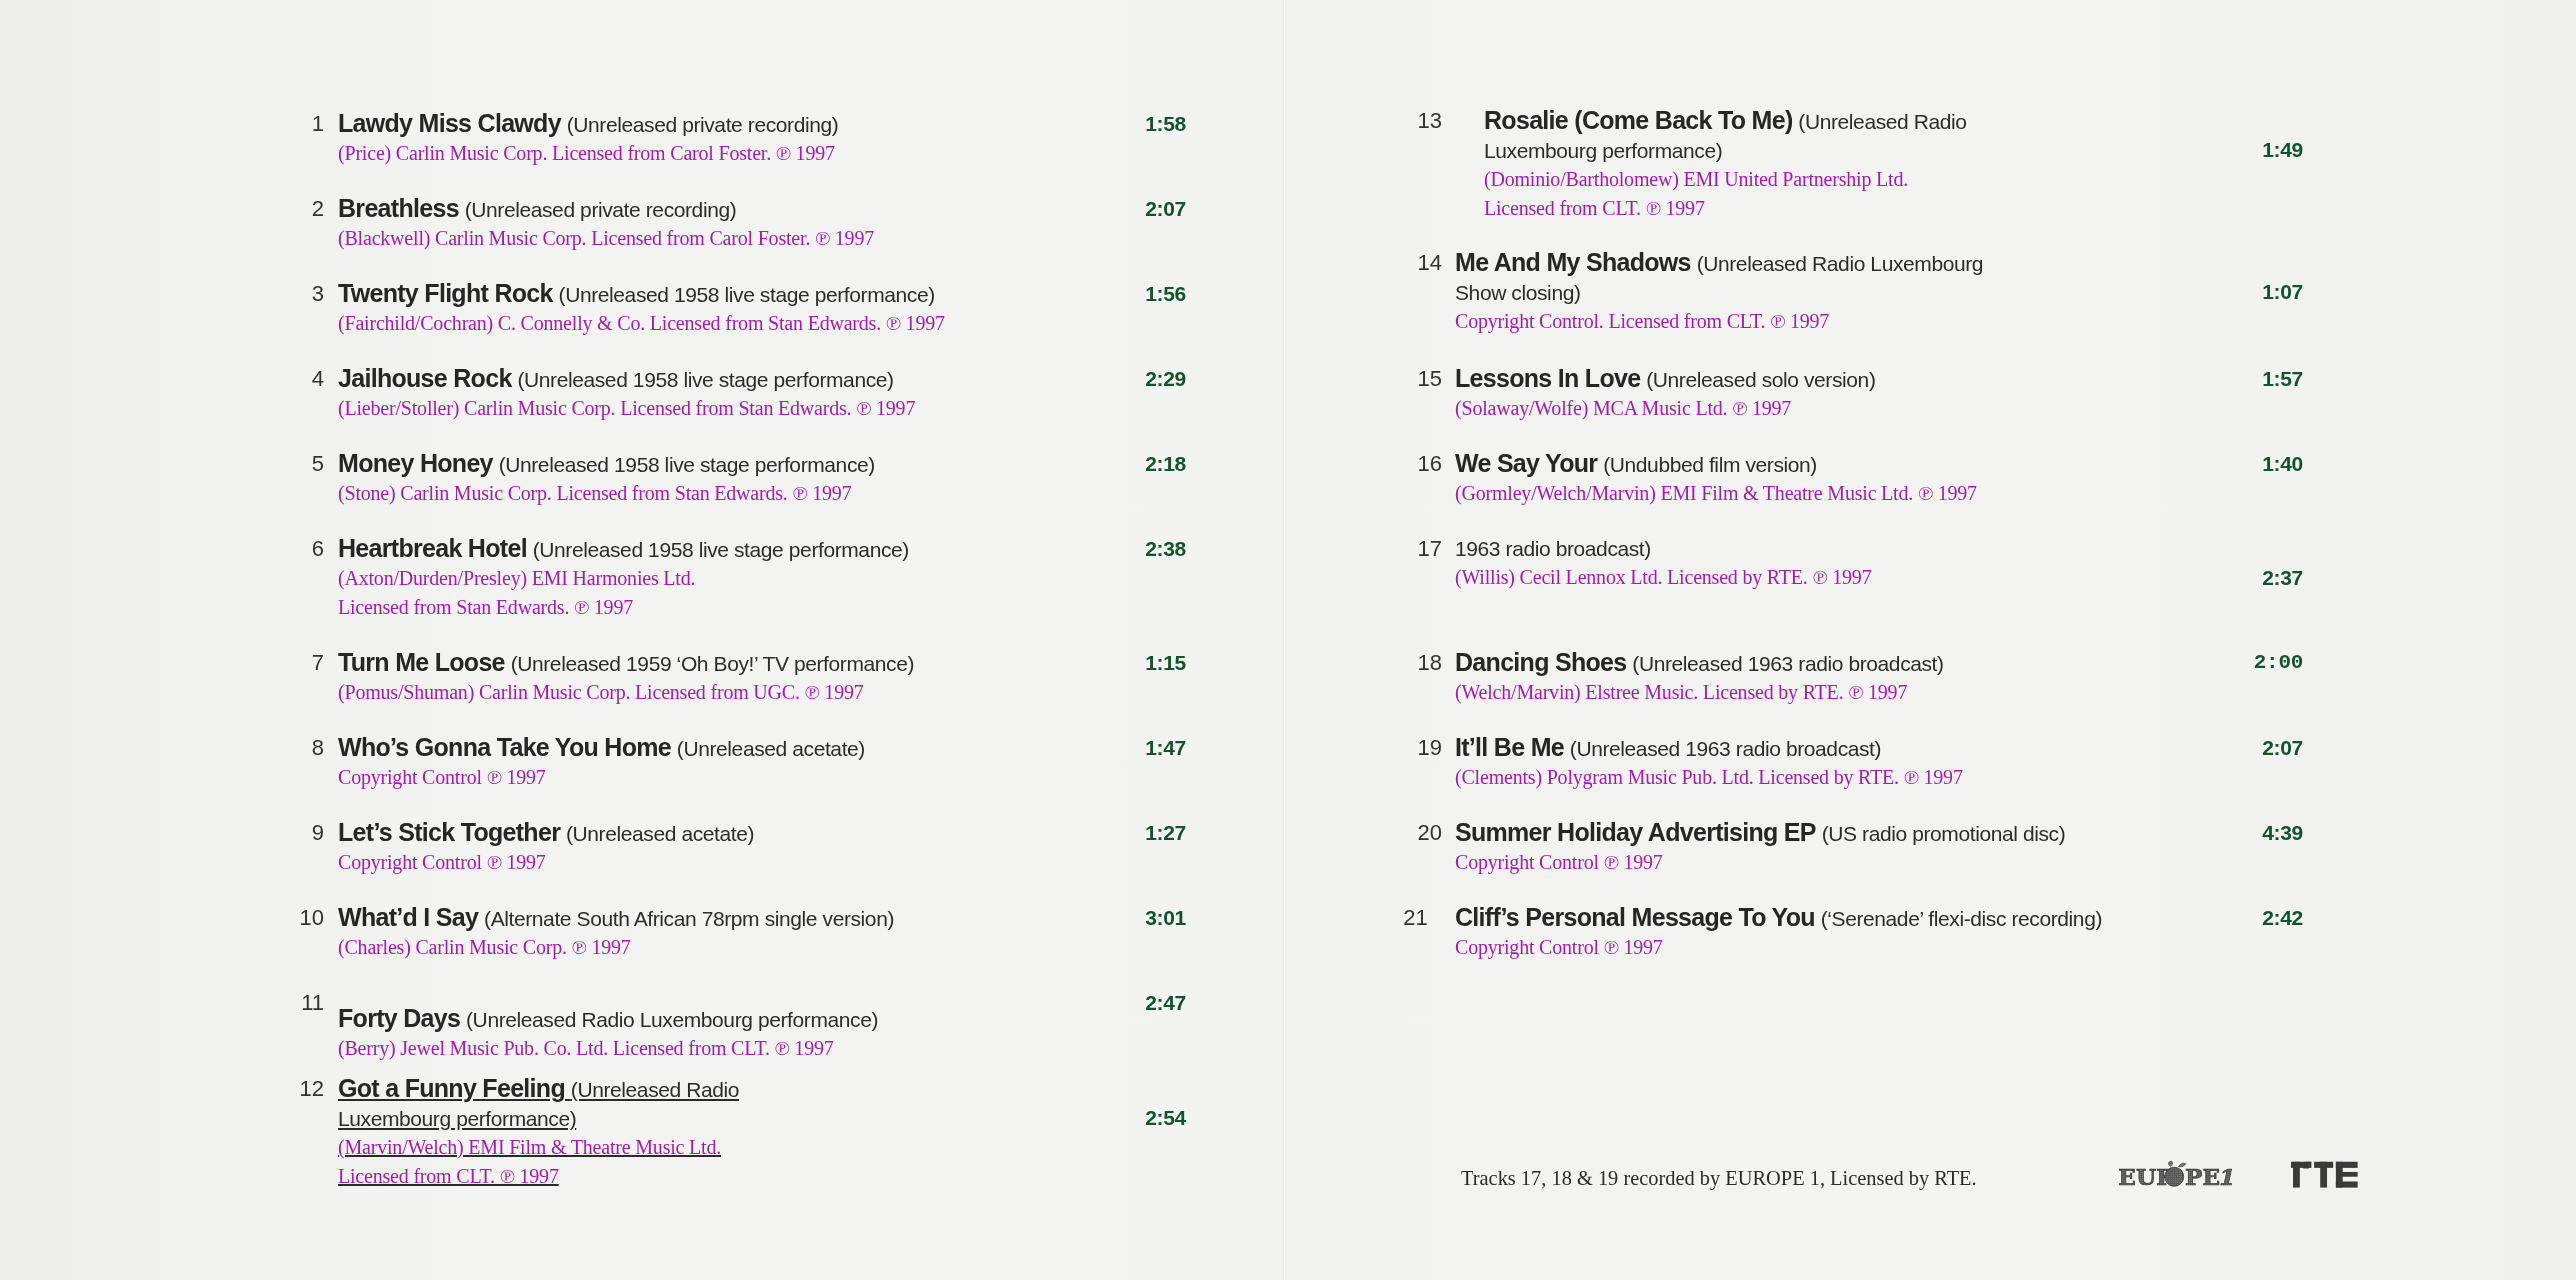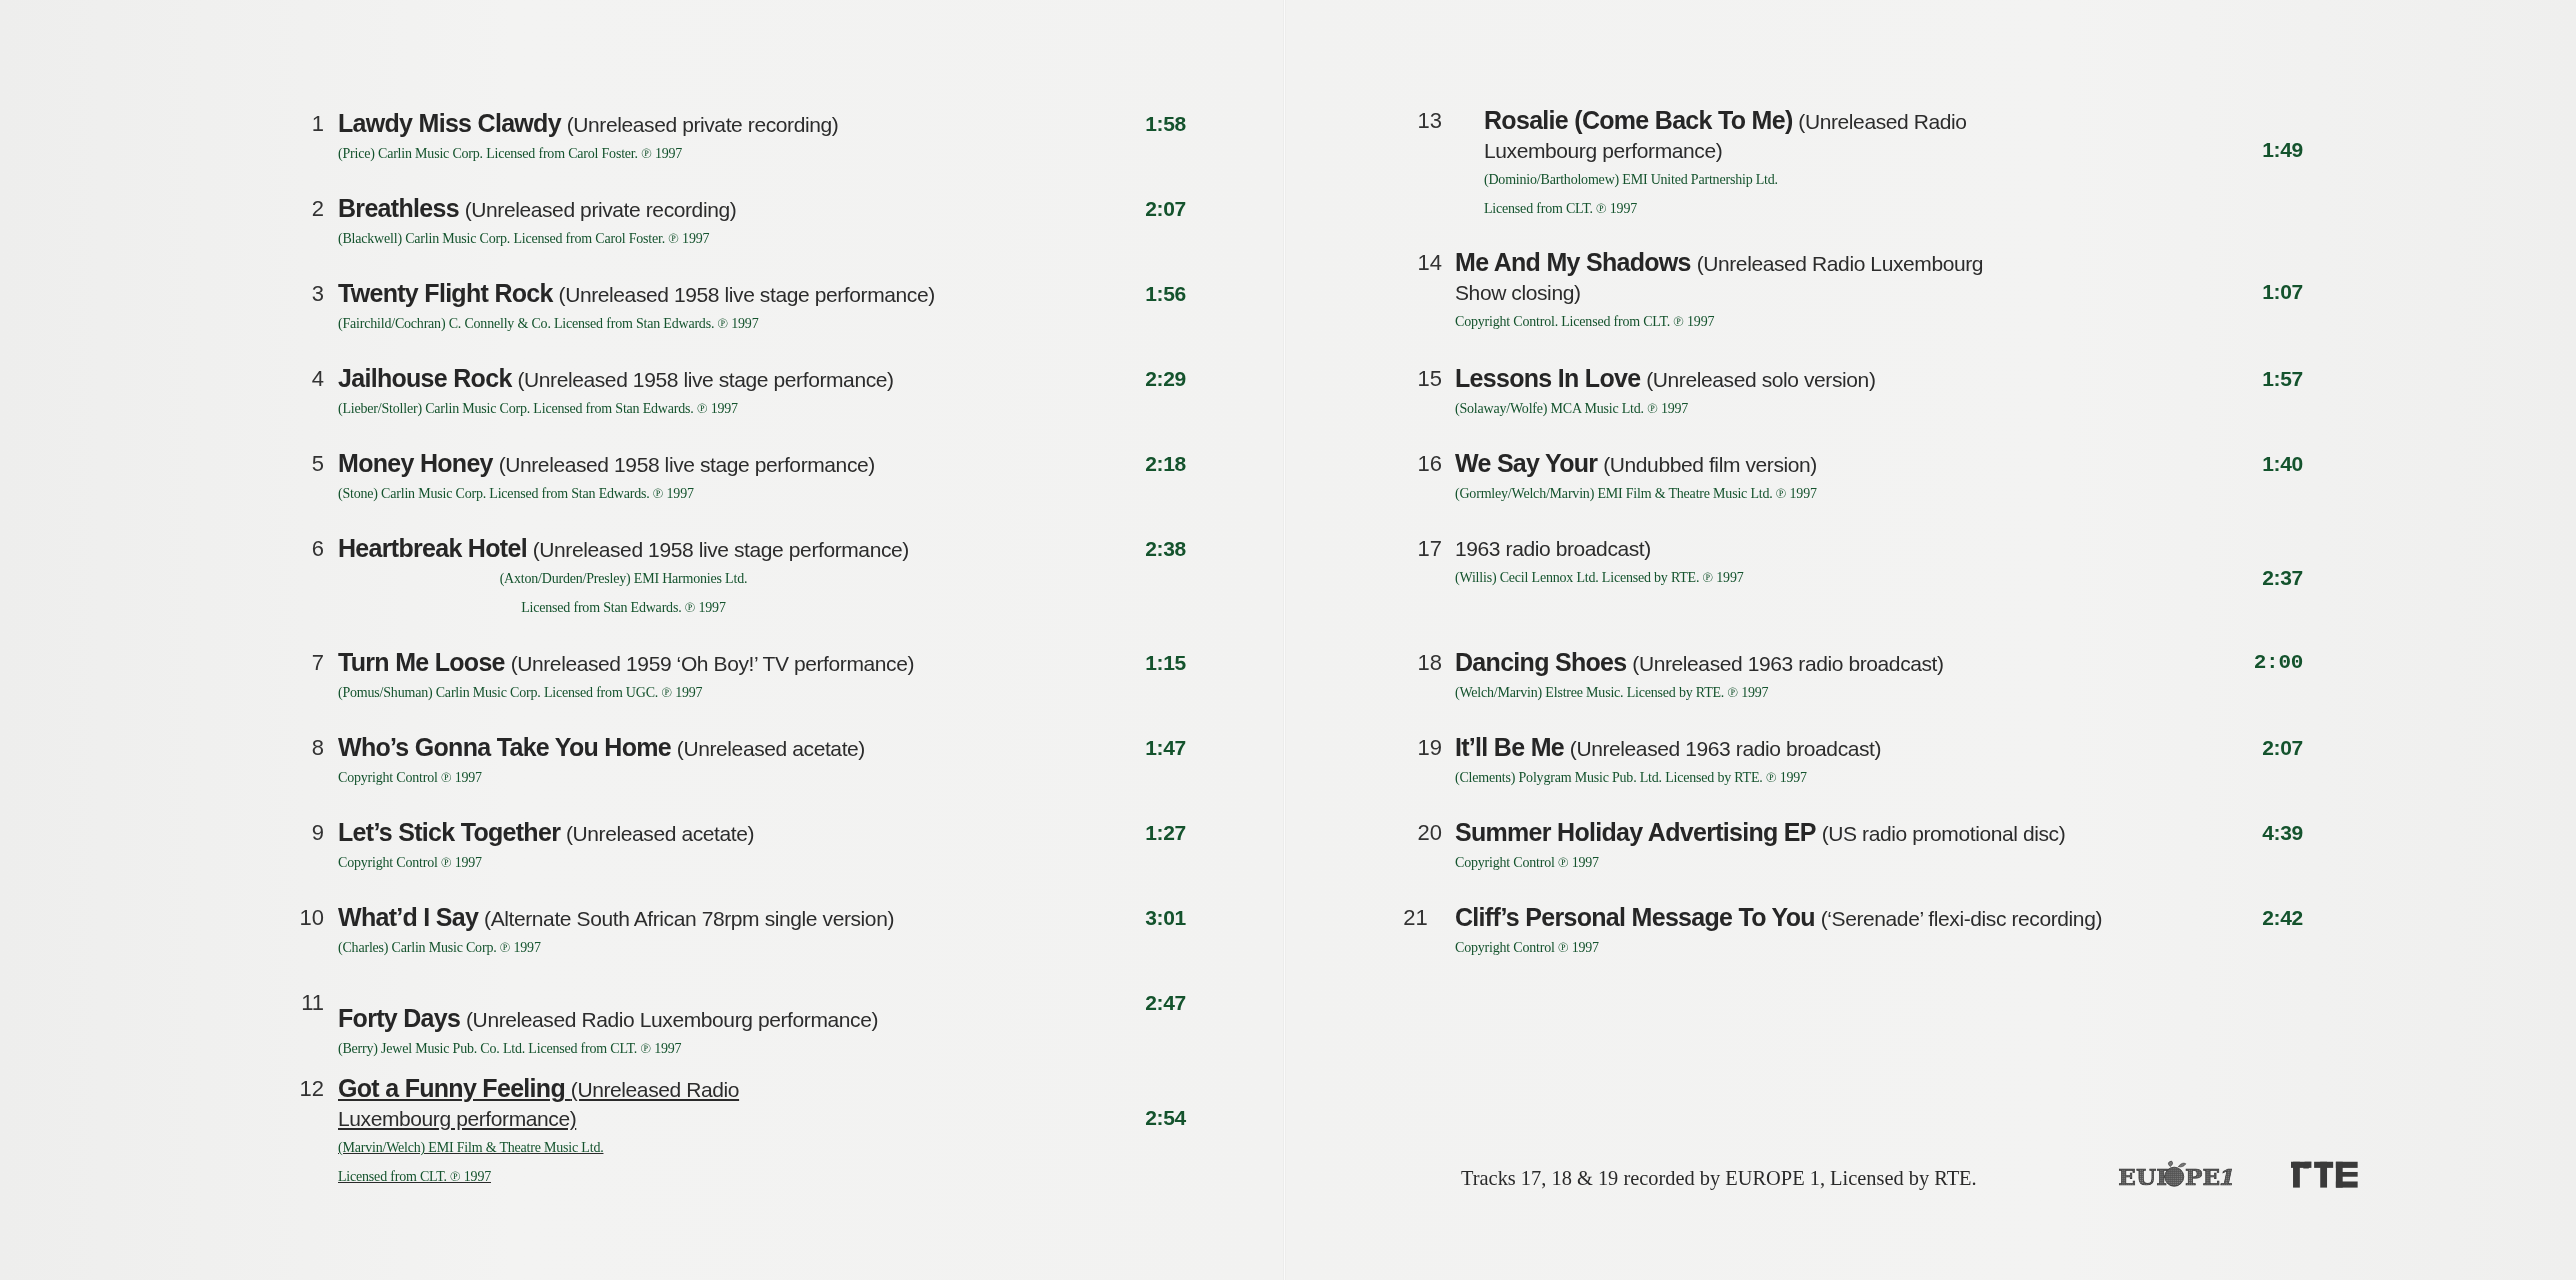--- a/index.html
+++ b/index.html
@@ -66,23 +66,23 @@
       letter-spacing: -0.7px;
       color: #262626;
     }
     .note {
       font-size: 21px;
       color: #2c2c2c;
       letter-spacing: -0.4px;
     }
     .credit {
       font-family: "Liberation Serif", serif;
-      font-size: 14px;
+      font-size: 20px;
       line-height: 29px;
-      color: #14532d;
+      color: #a21caf;
       white-space: nowrap;
       letter-spacing: -0.2px;
     }
     .duration {
       position: absolute;
       font-weight: bold;
       font-size: 21px;
       line-height: 29px;
       color: #14532d;
       text-align: right;
@@ -156,21 +156,21 @@
     <div class="track" style="left: 0px; top: 449px;">
       <div class="track-num" style="left: 272px; width: 52px; text-align: right;">5</div>
       <div class="track-body" style="left: 338px;">
         <div class="title-line"><span class="song">Money Honey</span> <span class="note">(Unreleased 1958 live stage performance)</span></div>
         <div class="credit">(Stone) Carlin Music Corp. Licensed from Stan Edwards. ℗ 1997</div>
       </div>
       <div class="duration" style="left: 1104px; width: 82px; top: 0px;">2:18</div>
     </div>
     <div class="track" style="left: 0px; top: 534px;">
       <div class="track-num" style="left: 272px; width: 52px; text-align: right;">6</div>
-      <div class="track-body" style="left: 338px; text-align: center;">
+      <div class="track-body" style="left: 338px;">
         <div class="title-line"><span class="song">Heartbreak Hotel</span> <span class="note">(Unreleased 1958 live stage performance)</span></div>
         <div class="credit">(Axton/Durden/Presley) EMI Harmonies Ltd.</div>
         <div class="credit">Licensed from Stan Edwards. ℗ 1997</div>
       </div>
       <div class="duration" style="left: 1104px; width: 82px; top: 0px;">2:38</div>
     </div>
     <div class="track" style="left: 0px; top: 648px;">
       <div class="track-num" style="left: 272px; width: 52px; text-align: right;">7</div>
       <div class="track-body" style="left: 338px;">
         <div class="title-line"><span class="song">Turn Me Loose</span> <span class="note">(Unreleased 1959 ‘Oh Boy!’ TV performance)</span></div>

